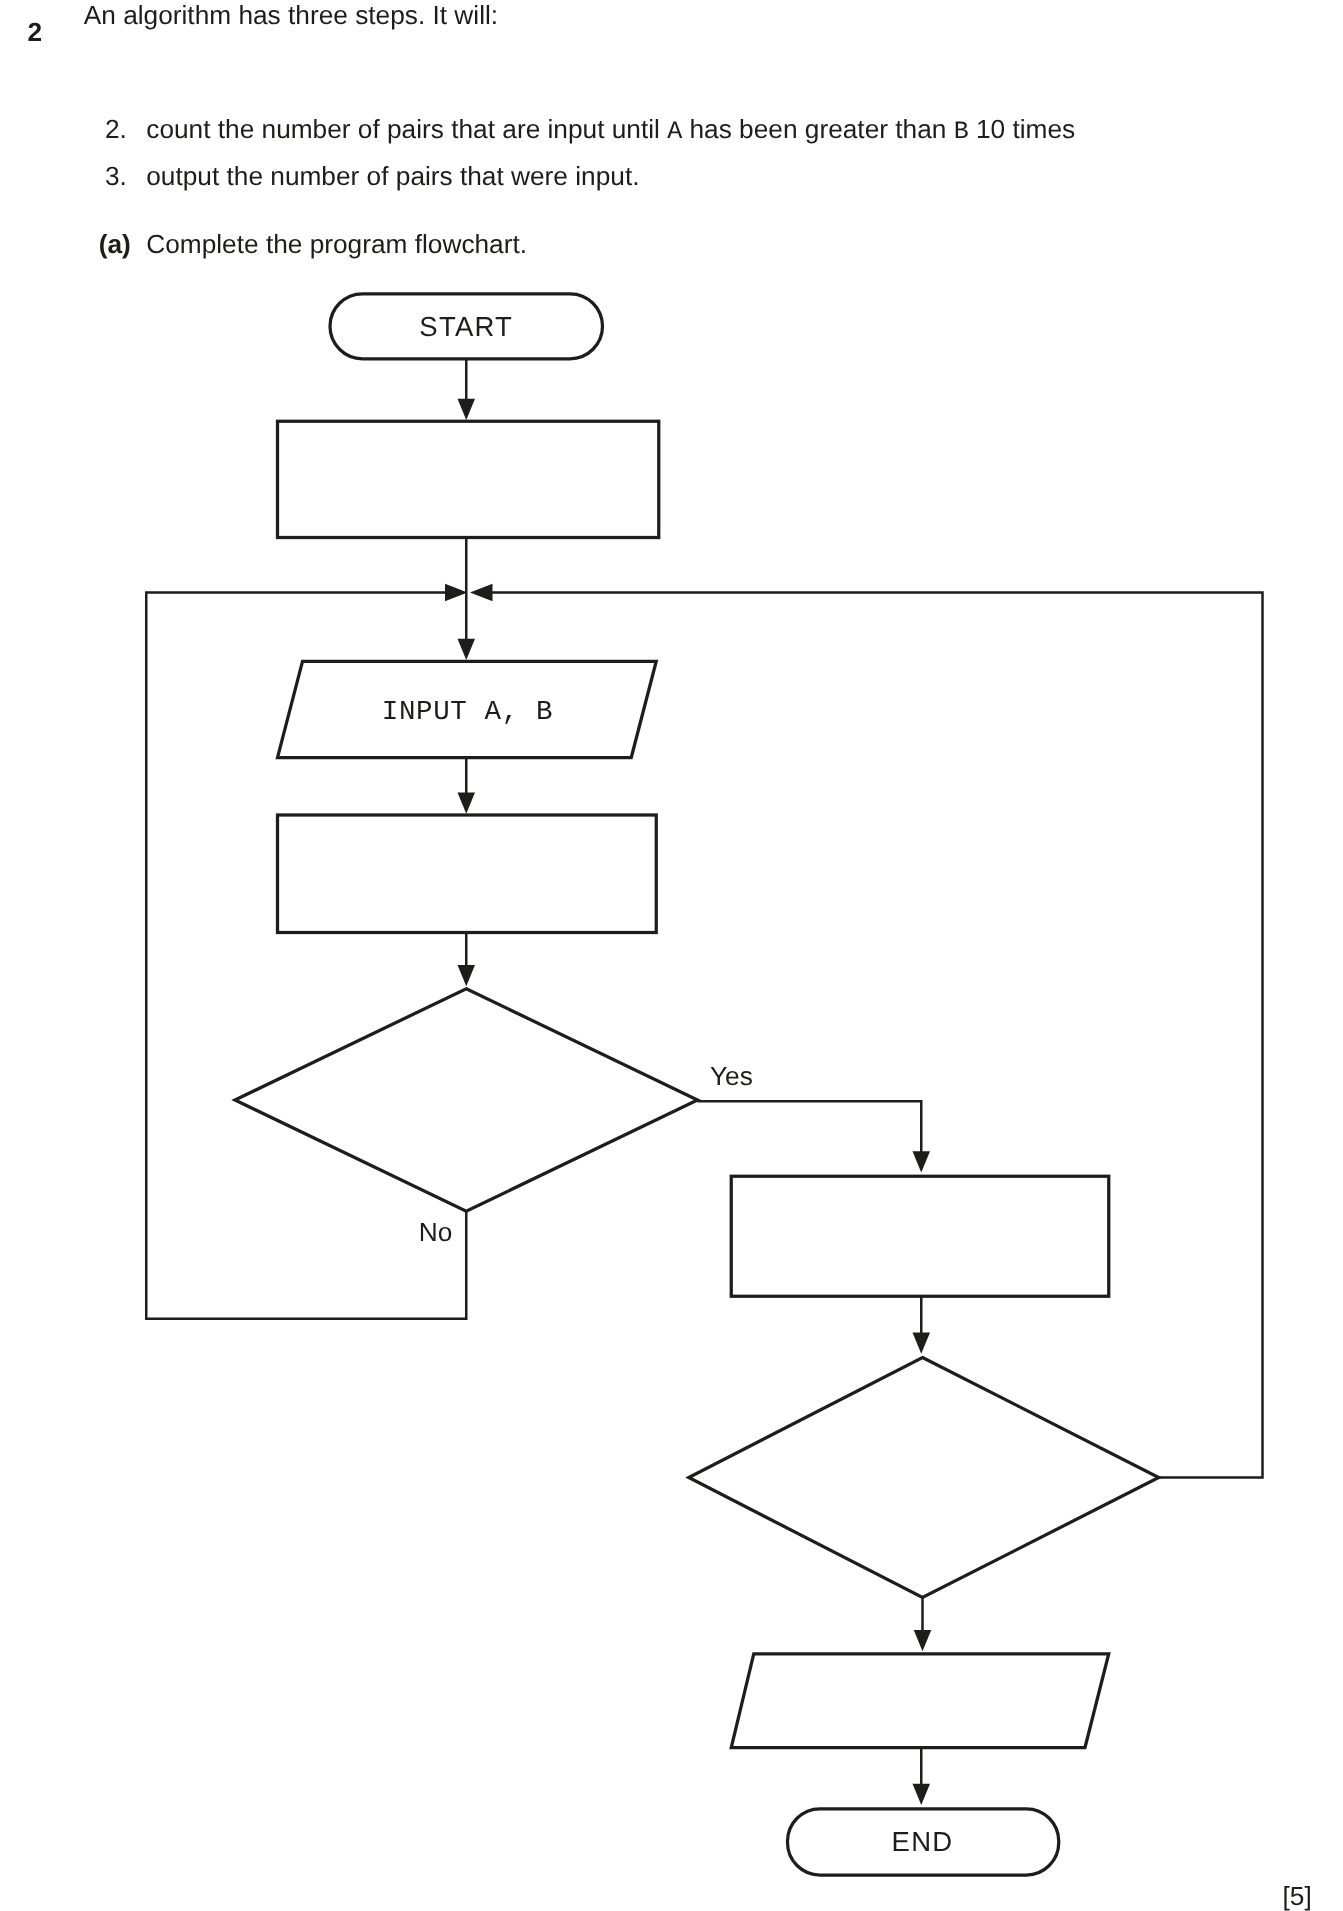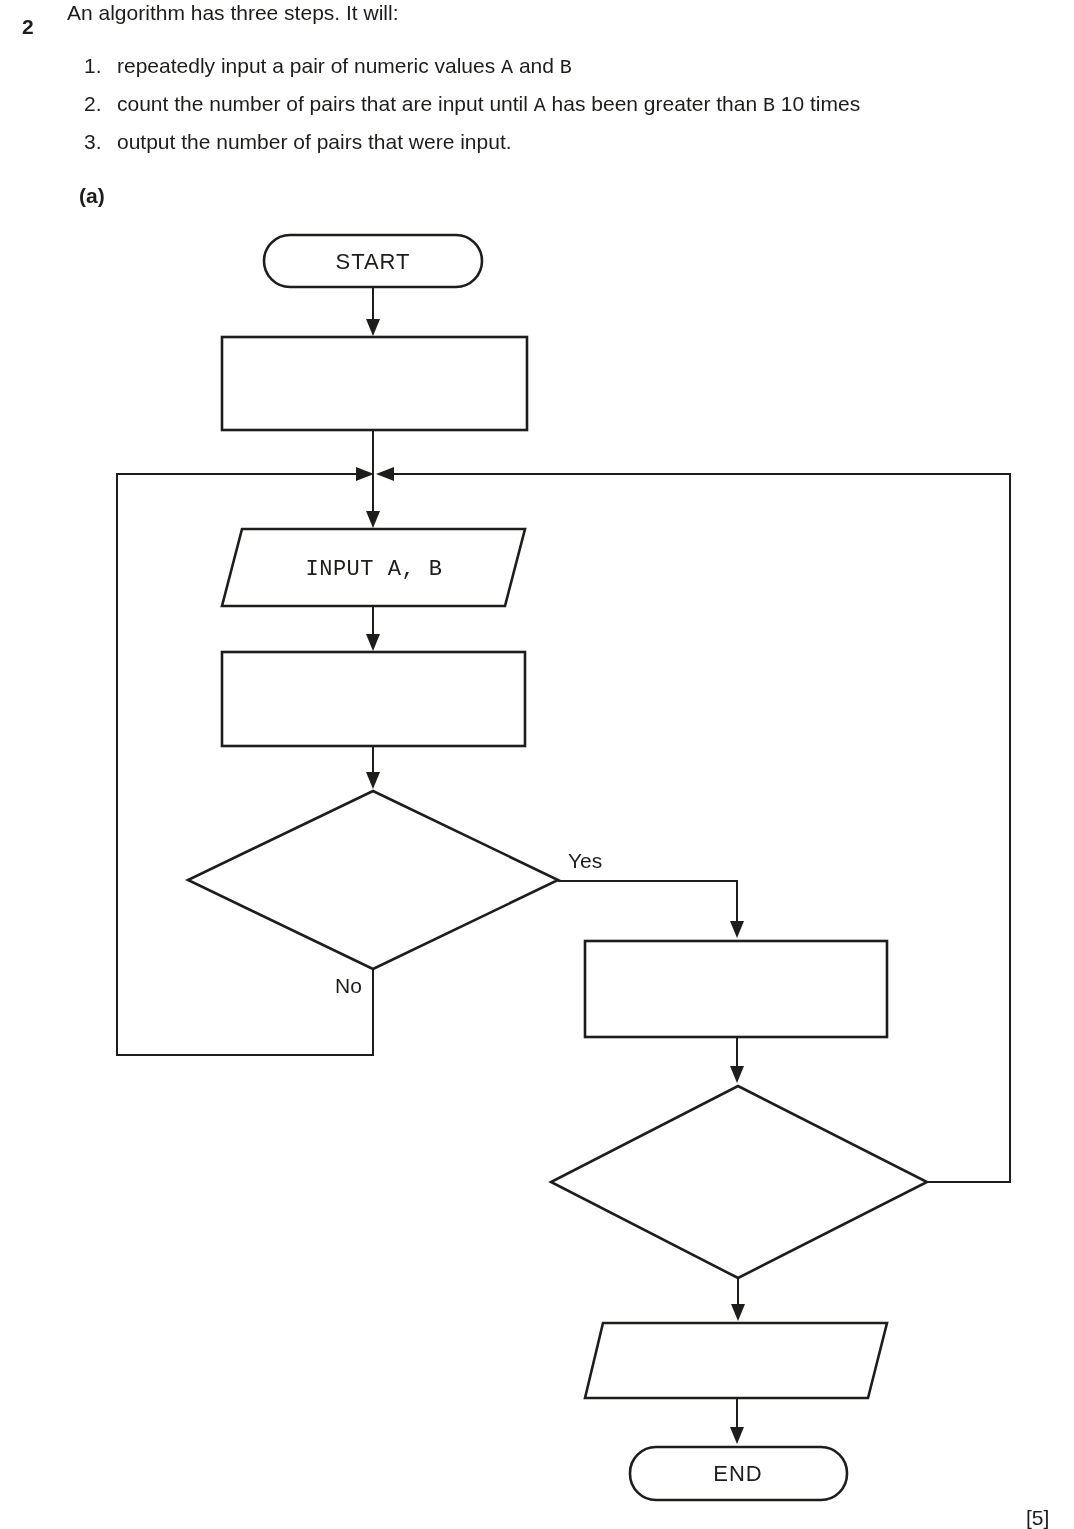--- a/index.html
+++ b/index.html
@@ -26,33 +26,31 @@
   .head{fill:#1d1d1b;stroke:none;}
 </style>
 </head>
 <body>
 
 <div class="page">
 
   <div class="abs qnum" style="left:22px;top:15px;">2</div>
   <div class="abs body-text" style="left:67px;top:1px;">An algorithm has three steps. It will:</div>
 
-  <div class="abs body-text" style="left:84px;top:54px;">
-    <span style="display:inline-block;width:33px;">1.</span><span>repeatedly input a pair of numeric values </span><span class="mono">A</span><span> and </span><span class="mono">B</span><span></span>
-  </div>
 
   <div class="abs body-text" style="left:84px;top:92px;">
     <span style="display:inline-block;width:33px;">2.</span><span>count the number of pairs that are input until </span><span class="mono">A</span><span> has been greater than </span><span class="mono">B</span><span> 10 times</span>
   </div>
 
   <div class="abs body-text" style="left:84px;top:130px;">
     <span style="display:inline-block;width:33px;">3.</span><span>output the number of pairs that were input.</span>
   </div>
 
   <div class="abs body-text bold" style="left:79px;top:184px;">(a)</div>
+  <div class="abs body-text" style="left:117px;top:184px;">Complete the program flowchart.</div>
 
   <svg class="abs" style="left:0;top:0;" width="1074" height="1529" viewBox="0 0 1074 1529">
 
     <path class="thin" d="M373,969 L373,1055 L117,1055 L117,474 L357,474"></path>
     <polygon class="head" points="374,474 356,467 356,481"></polygon>
 
     <path class="thin" d="M927,1182 L1010,1182 L1010,474 L392,474"></path>
     <polygon class="head" points="376,474 394,467 394,481"></polygon>
 
     <path class="thin" d="M373,287 L373,329"></path>

